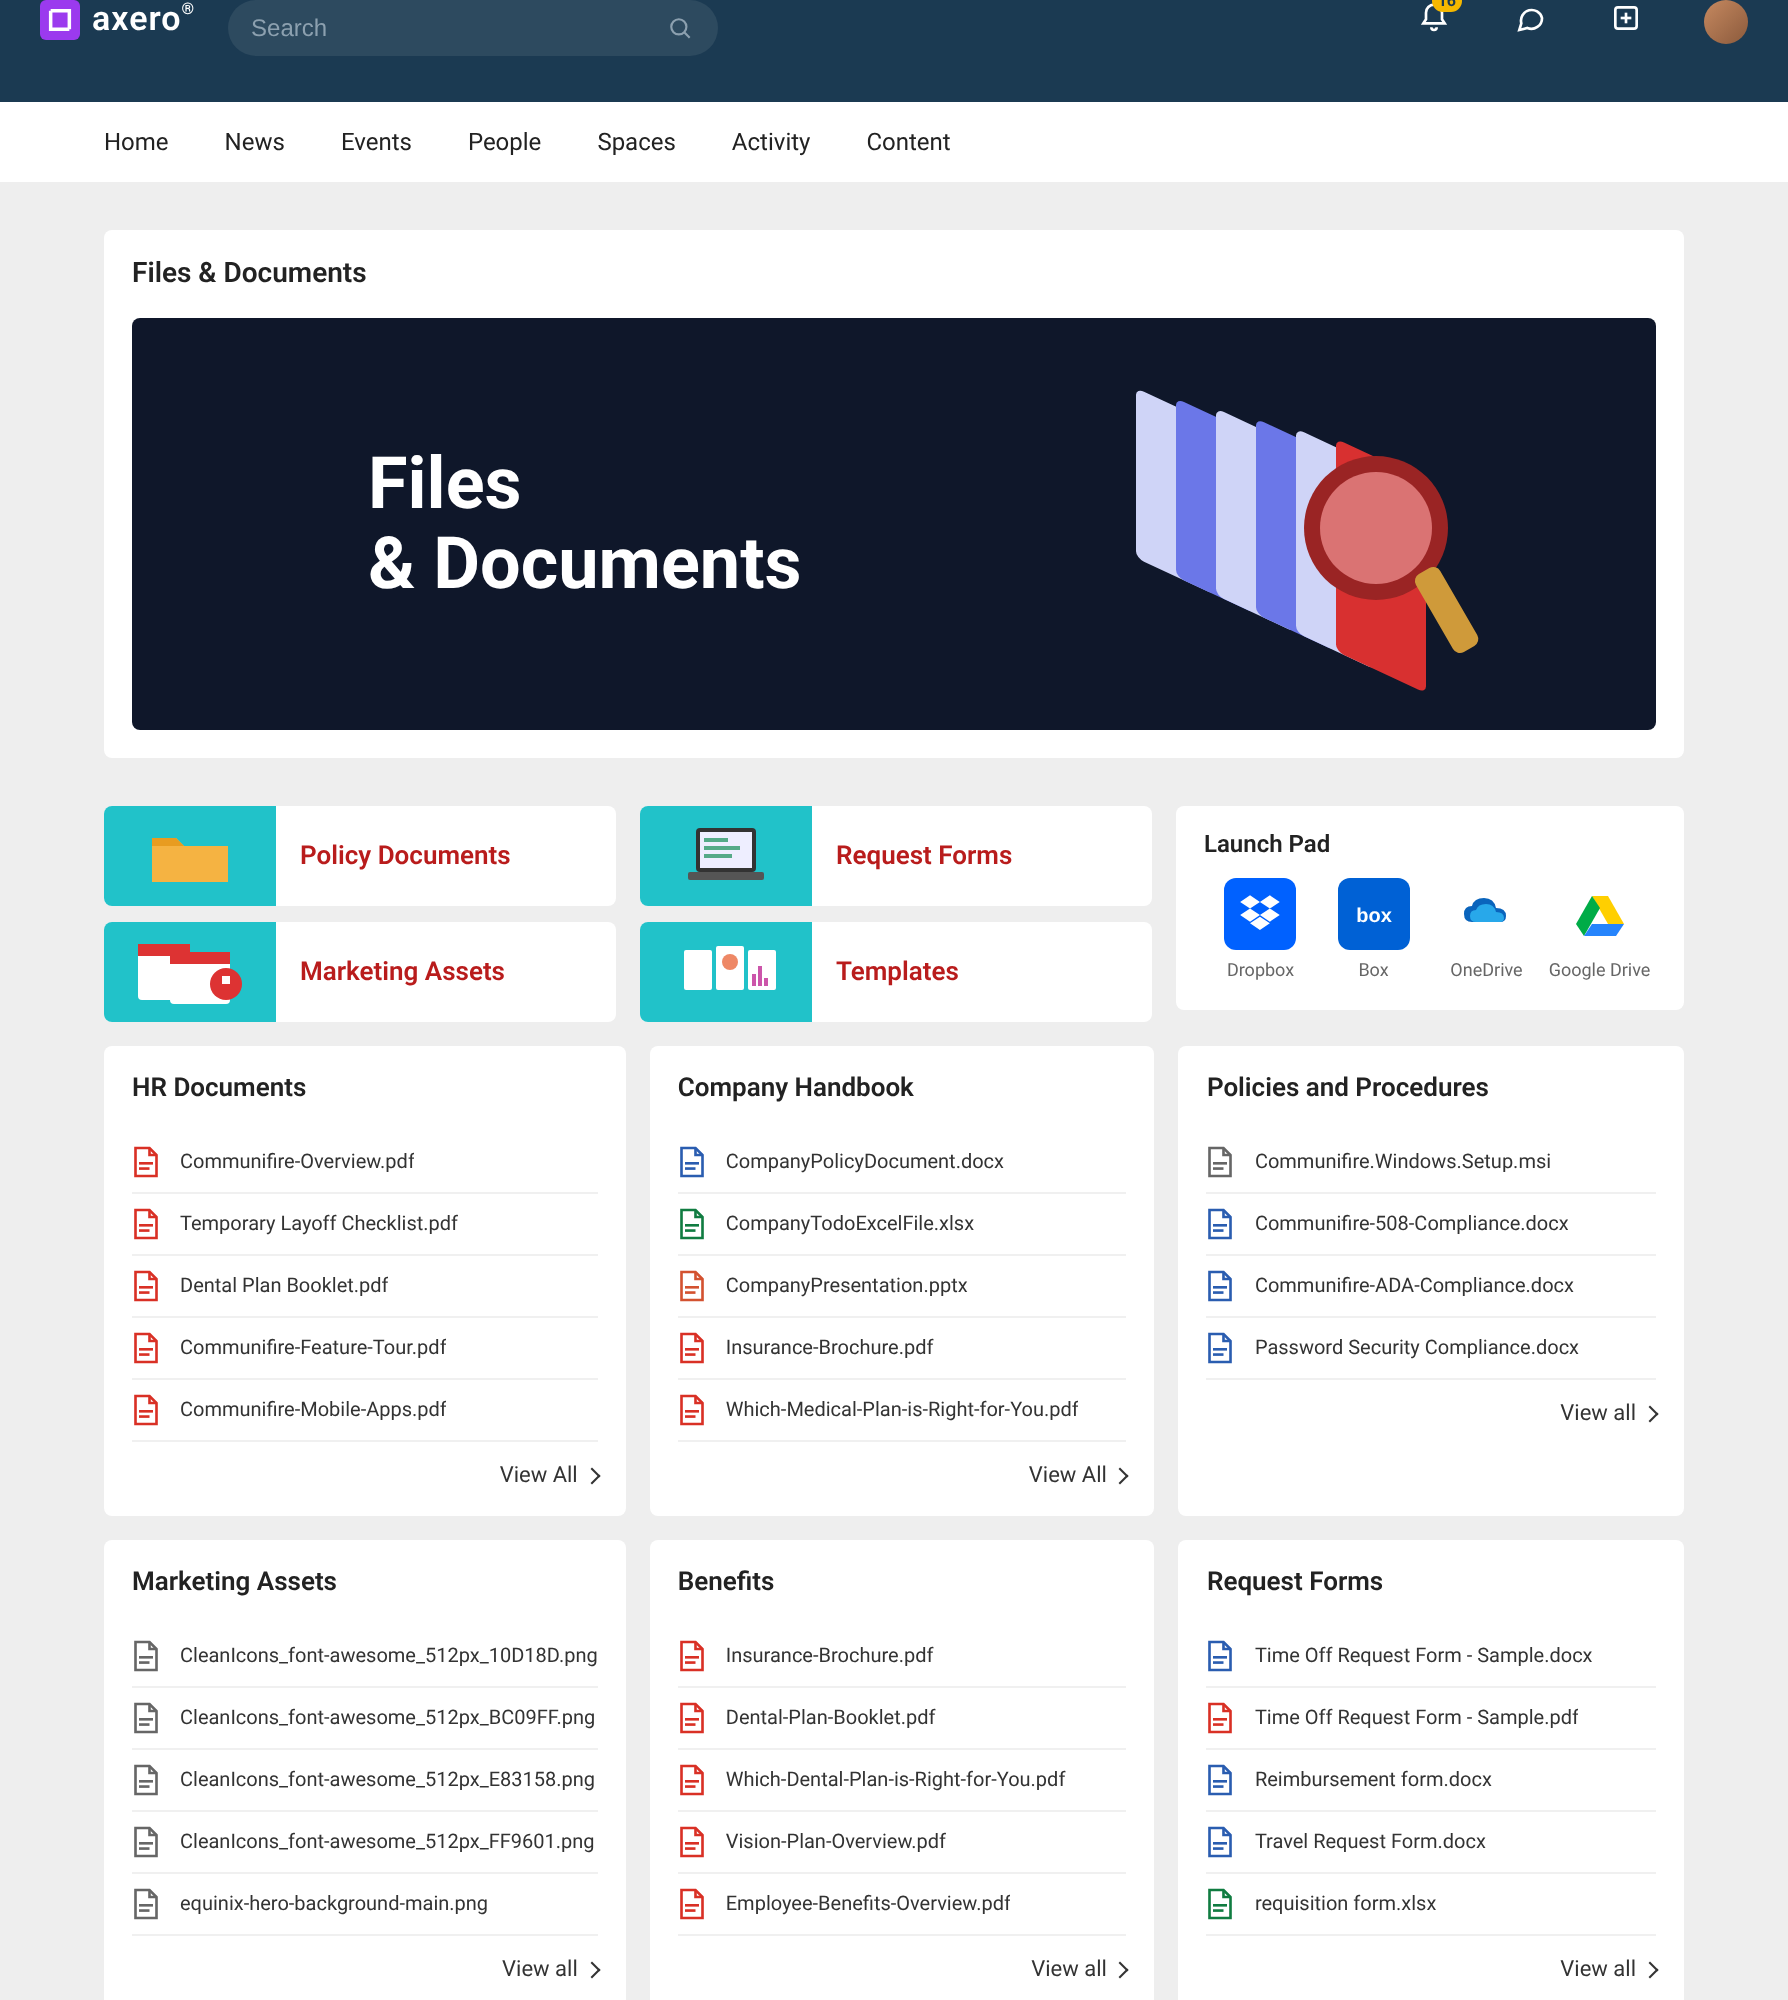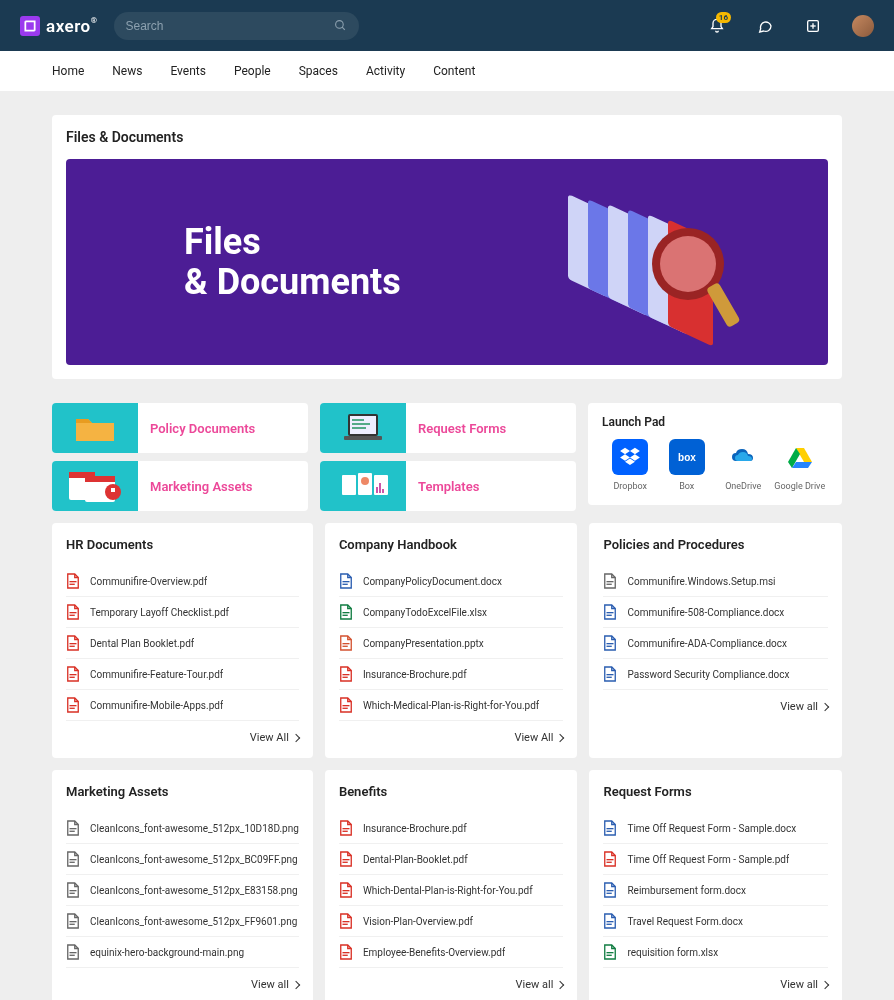--- a/index.html
+++ b/index.html
@@ -1,42 +1,42 @@
 <!DOCTYPE html>
 <html><head>
 <meta charset="utf-8">
 <style>
 * { margin: 0; padding: 0; box-sizing: border-box; }
 body { font-family: -apple-system, BlinkMacSystemFont, "Segoe UI", Roboto, Arial, sans-serif; background: #eeeeee; width: 894px; }
-.topbar { background: #1b3a52; height: 51px; display: flex; align-items: center; padding: 0 20px; gap: 16px; }
+.topbar { background: #1b3a52; height: 51px; display: flex; align-items: flex-start; padding: 0 20px; gap: 16px; }
 .logo { display: flex; align-items: center; gap: 6px; }
 .logo-mark { width: 20px; height: 20px; background: #9b3aee; border-radius: 3px; display: flex; align-items: center; justify-content: center; }
 .logo-mark svg { width: 14px; height: 14px; }
 .logo-text { color: #fff; font-weight: 600; font-size: 17px; letter-spacing: 0.5px; }
 .logo-reg { color: #fff; font-size: 8px; vertical-align: top; }
 .search-bar { flex: 0 0 245px; height: 28px; background: #2d4a5f; border-radius: 14px; display: flex; align-items: center; padding: 0 12px; gap: 8px; position: relative; }
 .search-bar input { flex: 1; background: transparent; border: none; outline: none; color: #c0cdd6; font-size: 12px; }
 .search-bar input::placeholder { color: #8ca0af; }
 .search-icon { width: 13px; height: 13px; margin-left: auto; color: #8ca0af; flex-shrink: 0; }
 .topbar-spacer { flex: 1; }
 .topbar-action { width: 18px; height: 18px; color: #fff; cursor: pointer; position: relative; margin-left: 14px; display: flex; align-items: center; justify-content: center; }
 .badge { position: absolute; top: -5px; right: -5px; background: #f5b800; color: #1b3a52; font-size: 8px; font-weight: bold; border-radius: 7px; padding: 1px 3px; min-width: 11px; text-align: center; }
 .avatar { width: 22px; height: 22px; border-radius: 50%; background: linear-gradient(135deg, #c68960, #8b5a3c); margin-left: 14px; }
 .navbar { background: #fff; height: 40px; display: flex; align-items: center; padding: 12px 52px; gap: 28px; }
 .nav-item { font-size: 12px; color: #222; cursor: pointer; }
 .content { padding: 24px 52px; }
 .page-header { background: #fff; border-radius: 4px; padding: 14px 14px; margin-bottom: 24px; }
 .page-title { font-size: 14px; font-weight: 600; color: #222; margin-bottom: 14px; }
-.hero { background: #4c1d95; border-radius: 4px; height: 206px; position: relative; overflow: hidden; display: flex; align-items: center; padding-left: 118px; }
+.hero { background: #0f172a; border-radius: 4px; height: 206px; position: relative; overflow: hidden; display: flex; align-items: center; padding-left: 118px; }
 .hero-text { color: #fff; font-size: 36px; font-weight: 700; line-height: 1.12; }
 .hero-graphic { position: absolute; right: 40px; top: 15px; width: 250px; height: 180px; }
 .grid-row { display: flex; gap: 12px; margin-bottom: 12px; }
 .cat-card { background: #fff; border-radius: 4px; height: 50px; display: flex; align-items: center; flex: 1; overflow: hidden; cursor: pointer; }
 .cat-thumb { width: 86px; height: 50px; background: #21c2c9; display: flex; align-items: center; justify-content: center; color: #fff; flex-shrink: 0; }
-.cat-label { padding-left: 12px; font-size: 13px; font-weight: 600; color: #ec4899; }
+.cat-label { padding-left: 12px; font-size: 13px; font-weight: 600; color: #b91c1c; }
 .right-col { flex: 1; }
 .launchpad { background: #fff; border-radius: 4px; padding: 12px 14px 14px; }
 .launchpad-title { font-size: 12px; font-weight: 600; color: #222; margin-bottom: 10px; }
 .launchpad-apps { display: flex; justify-content: space-between; }
 .lp-app { display: flex; flex-direction: column; align-items: center; gap: 6px; cursor: pointer; flex: 1; }
 .lp-icon { width: 36px; height: 36px; border-radius: 6px; display: flex; align-items: center; justify-content: center; }
 .lp-label { font-size: 9px; color: #666; }
 .doc-grid { display: grid; grid-template-columns: 1fr 1fr 1fr; gap: 12px; margin-top: 12px; }
 .doc-card { background: #fff; border-radius: 4px; padding: 14px; }
 .doc-card-title { font-size: 13px; font-weight: 600; color: #222; margin-bottom: 14px; }

